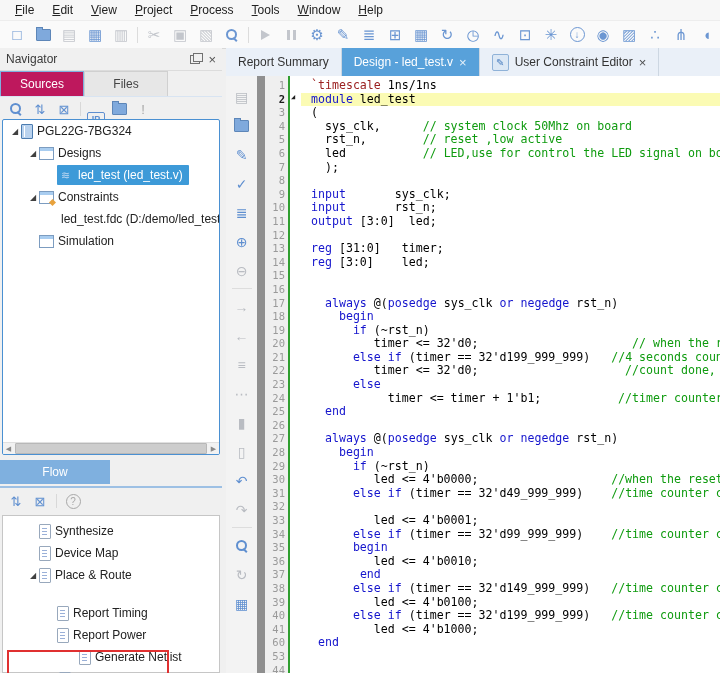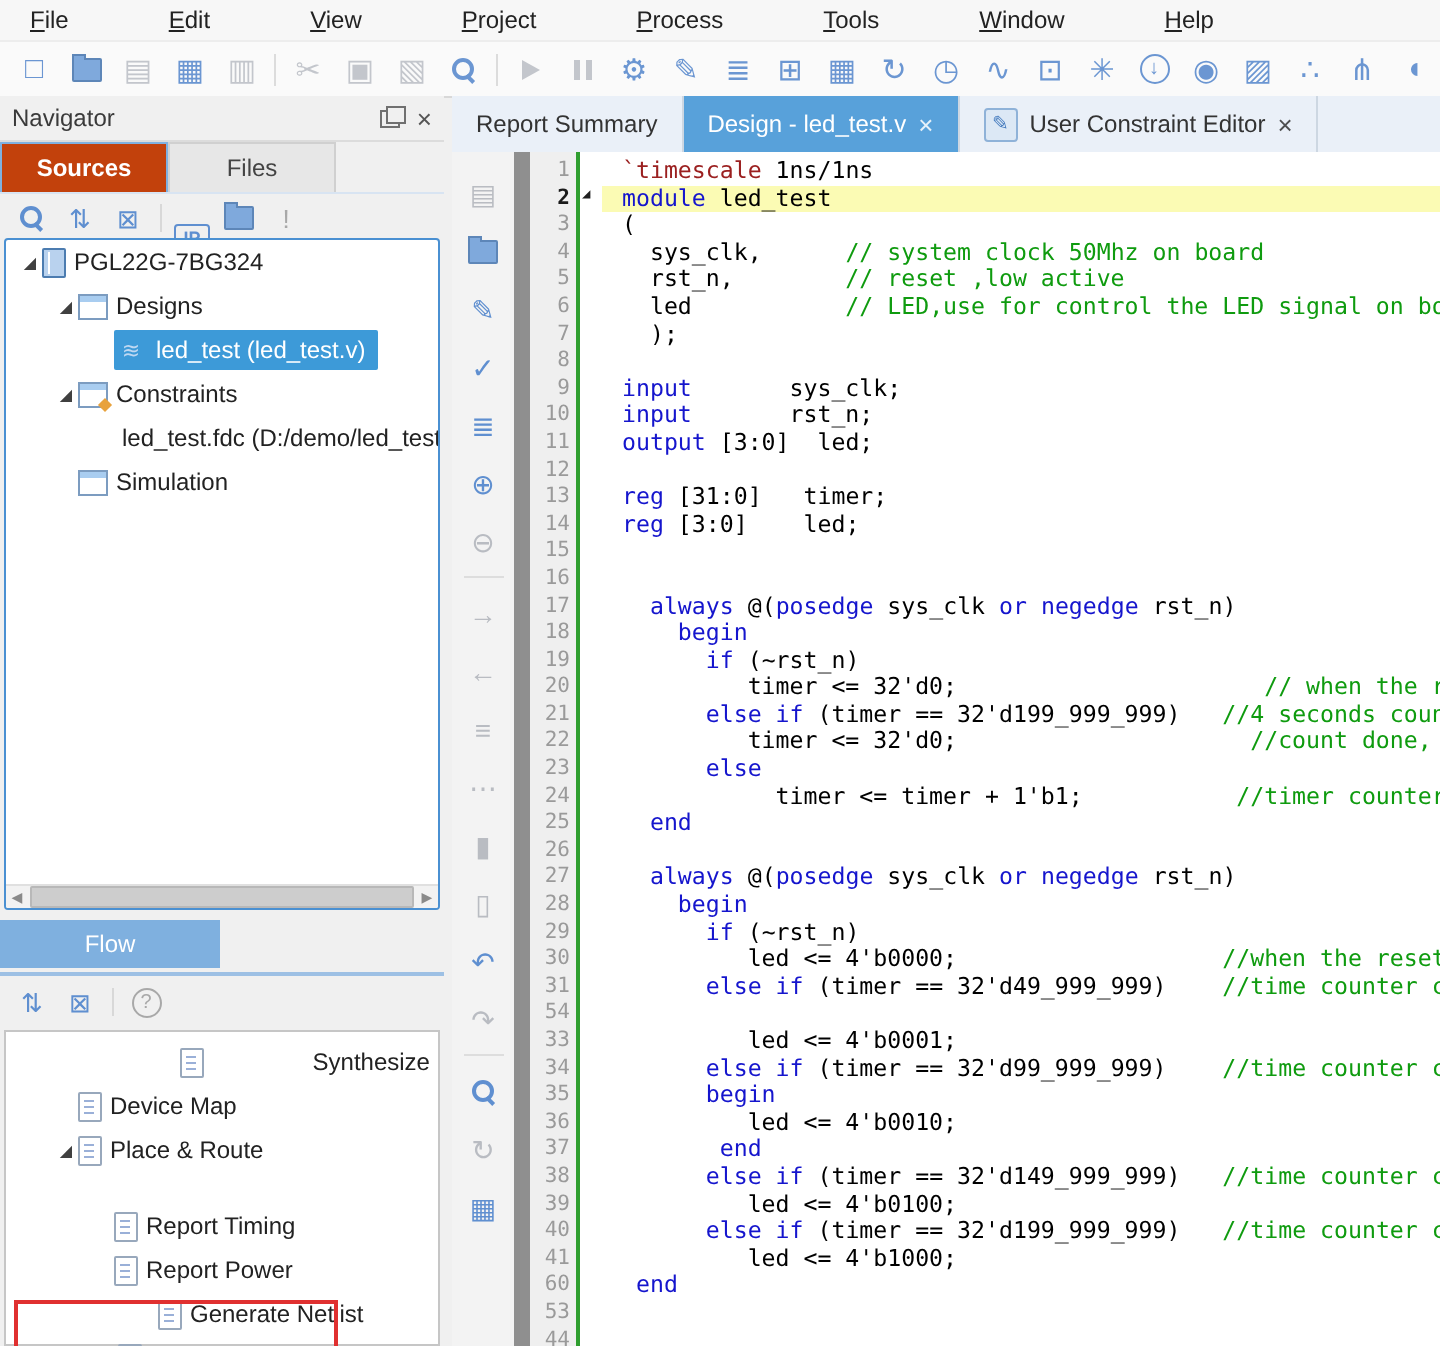--- a/index.html
+++ b/index.html
@@ -1,17 +1,17 @@
 <!DOCTYPE html>
 <html><head>
 <meta charset="utf-8">
 <style>
   html,body{margin:0;padding:0;}
   body{width:720px;height:673px;overflow:hidden;font-family:"Liberation Sans",sans-serif;background:#f0f0f0;font-size:12px;color:#222;position:relative;}
-  .menubar{height:20px;background:#f7f7f7;display:flex;align-items:center;padding-left:6px;border-bottom:1px solid #ededed;gap:32px;}
+  .menubar{height:20px;background:#f7f7f7;display:flex;align-items:center;padding-left:6px;border-bottom:1px solid #ededed;}
   .menu-item{padding:2px 9px;cursor:default;}
   .menu-item::first-letter{text-decoration:underline;}
   .toolbar{height:27px;background:#fafafa;border-bottom:1px solid #d8d8d8;display:flex;align-items:center;padding-left:4px;}
   .tb-icon{width:26px;height:22px;display:flex;align-items:center;justify-content:center;color:#6b96d2;font-size:15px;}
   .tb-icon.dis{color:#c3c6cc;}
   .tb-sep{width:1px;height:16px;background:#dcdcdc;margin:0 3px;}
   .circ{border:1.5px solid currentColor;border-radius:50%;width:13px;height:13px;font-size:10px;line-height:13px;text-align:center;display:inline-block;}
   
   .search-ico{position:relative;width:12px;height:12px;display:inline-block;}
   .search-ico::before{content:"";position:absolute;left:0;top:0;width:7px;height:7px;border:2px solid currentColor;border-radius:50%;}
@@ -30,21 +30,21 @@
   .vfile-ico{width:13px;height:13px;display:inline-flex;align-items:center;justify-content:center;color:#bfd8f2;font-size:11px;flex:none;}
   .float-ico{width:8px;height:7px;border:1px solid #707070;display:inline-block;position:relative;}
   .float-ico::before{content:"";position:absolute;left:2px;top:-3px;width:8px;height:7px;border:1px solid #707070;background:#f0f0f0;}
   
   .left-panel{position:absolute;left:0;top:48px;width:222px;bottom:0;background:#f0f0f0;}
   .nav-title{height:22px;display:flex;align-items:center;padding:0 6px;border-bottom:1px solid #dcdcdc;}
   .nav-title .t{flex:1;color:#3a3a3a;}
   .nav-title .x{color:#555;font-size:13px;margin-left:8px;}
   .ptabs{height:25px;display:flex;border-bottom:1px solid #d8e4f2;}
   .ptab{width:82px;display:flex;align-items:center;justify-content:center;background:#e7e7e7;color:#444;border:1px solid #d0d0d0;border-bottom:none;}
-  .ptab.act{background:#c2410c;color:#fff;border-color:#7fb0df;font-weight:bold;}
+  .ptab.act{background:#be185d;color:#fff;border-color:#7fb0df;}
   .ptools{height:24px;display:flex;align-items:center;gap:4px;padding-left:6px;}
   .ptool{width:20px;height:20px;display:flex;align-items:center;justify-content:center;color:#5f8fd0;font-size:13px;}
   .ptool.dis{color:#a8a8a8;}
   .ptool.iptxt{font-size:9px;font-weight:bold;border:1px solid #5f8fd0;border-radius:2px;width:16px;height:13px;line-height:13px;margin-top:20px;}
   .ptool-sep{width:1px;height:14px;background:#d8d8d8;margin:0 2px;}
   .tree-box{position:absolute;left:2px;right:2px;top:71px;bottom:218px;background:#fff;border:1px solid #4a90d2;border-radius:2px;overflow:hidden;}
   .trow{height:22px;display:flex;align-items:center;white-space:nowrap;}
   .exp{width:12px;color:#404040;font-size:8px;text-align:center;flex:none;}
   .tlabel{padding:2px 4px;}
   .sel-wrap{display:inline-flex;align-items:center;background:#3d9ad8;color:#fff;border-radius:1px;padding:1px 2px;gap:2px;}
@@ -259,21 +259,21 @@
       </span>
       <span class="ptool">
         <span>⊠</span>
       </span>
       <div class="ptool-sep"></div>
       <span class="ptool dis">
         <span class="circ">?</span>
       </span>
     </div>
   <div class="flow-box" id="flow-tree">
-      <div class="trow" style="padding-left: 24px; justify-content: space-between;">
+      <div class="trow" style="padding-left: 24px;">
         <span class="exp"></span>
         <span class="doc-ico"></span>
         <span class="tlabel">Synthesize</span>
       </div>
       <div class="trow" style="padding-left: 24px;">
         <span class="exp"></span>
         <span class="doc-ico"></span>
         <span class="tlabel">Device Map</span>
       </div>
       <div class="trow" style="padding-left: 24px;">
@@ -405,21 +405,21 @@
         <div class="ln">22</div>
         <div class="ln">23</div>
         <div class="ln">24</div>
         <div class="ln">25</div>
         <div class="ln">26</div>
         <div class="ln">27</div>
         <div class="ln">28</div>
         <div class="ln">29</div>
         <div class="ln">30</div>
         <div class="ln">31</div>
-        <div class="ln">54</div>
+        <div class="ln">32</div>
         <div class="ln">33</div>
         <div class="ln">34</div>
         <div class="ln">35</div>
         <div class="ln">36</div>
         <div class="ln">37</div>
         <div class="ln">38</div>
         <div class="ln">39</div>
         <div class="ln">40</div>
         <div class="ln">41</div>
         <div class="ln">60</div>

